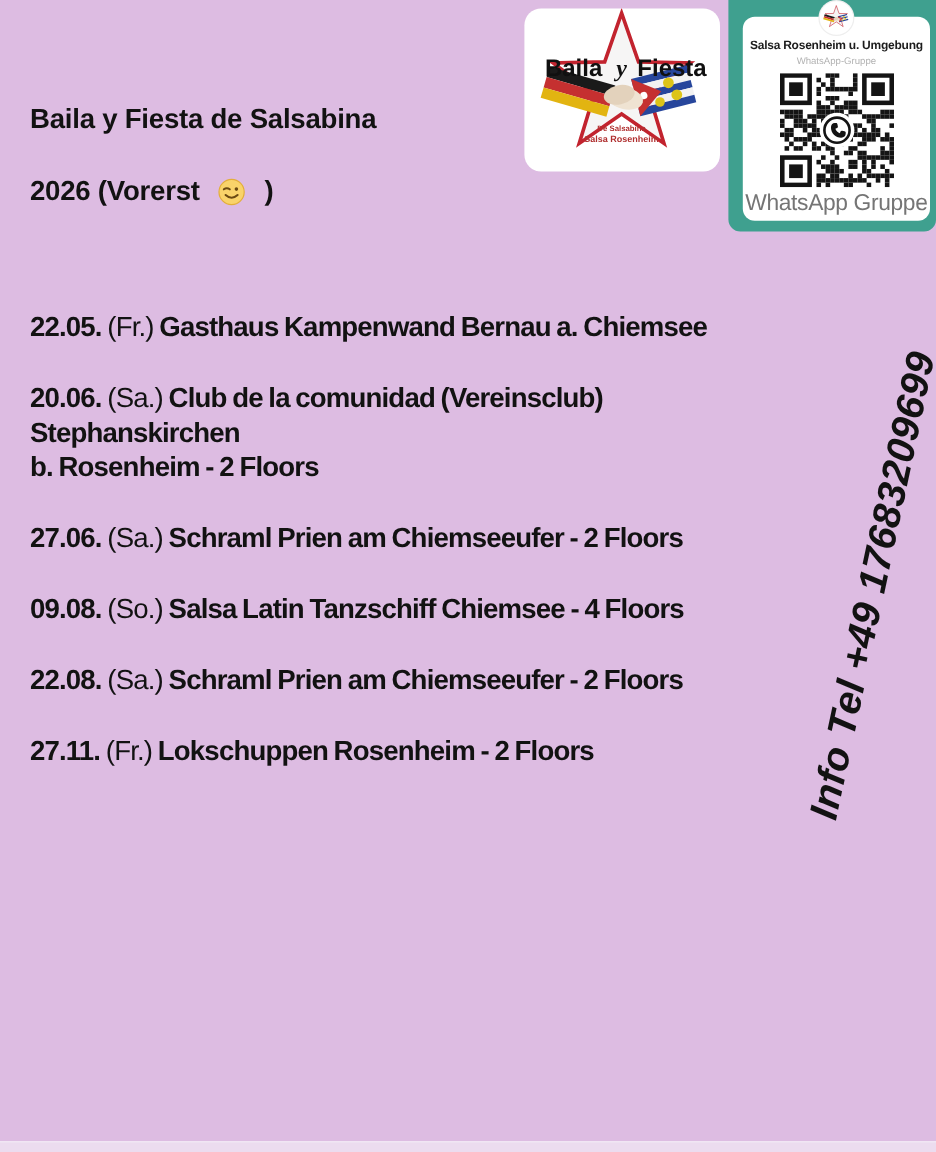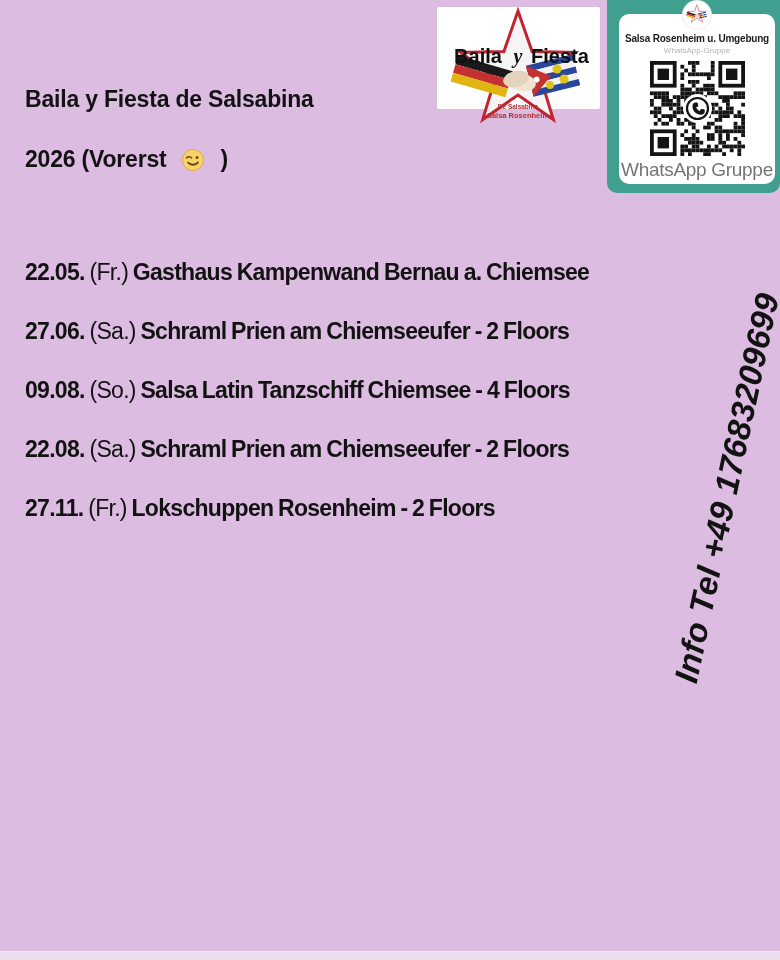--- a/index.html
+++ b/index.html
@@ -15,22 +15,22 @@
     font-size:23px;font-weight:700;letter-spacing:-0.2px;
   }
   .subtitle{
     position:absolute;left:25px;top:146px;
     font-size:23px;font-weight:700;letter-spacing:-0.2px;
     display:flex;align-items:center;gap:14px;
   }
   .wink{width:24px;height:24px;display:inline-block;margin:0 1px;}
   
   .logo-card{
-    position:absolute;left:437px;top:7px;width:163px;height:102px;
-    background:#fff;border-radius:2px;
+    position:absolute;left:437px;top:7px;width:163px;height:136px;
+    background:#fff;border-radius:14px;
   }
   .logo-card svg{display:block;width:163px;height:136px;}
   
   .wa-widget{
     position:absolute;left:607px;top:0;width:173px;height:193px;
     background:#3fa08f;border-radius:0 0 10px 10px;
   }
   .wa-card{
     position:absolute;left:12px;top:14px;right:5px;bottom:9px;
     background:#fff;border-radius:10px;
@@ -386,20 +386,23 @@
         <circle cx="47.5" cy="47.5" r="14.5" fill="#fff"></circle>
     <circle cx="47.5" cy="47.5" r="10.5" fill="none" stroke="#141414" stroke-width="2.2"></circle>
     <path transform="translate(47.5,47.5) scale(1.05)" fill="#141414" d="M-4.8,-2.2 c0,-2.2 1.2,-3.6 3,-3.6 l1.1,0 c0.5,0 0.9,0.4 1,0.9 l0.4,2 c0.1,0.5 -0.2,1 -0.7,1.2 l-1.3,0.5 c0.6,1.7 1.9,3 3.6,3.6 l0.5,-1.3 c0.2,-0.5 0.7,-0.8 1.2,-0.7 l2,0.4 c0.5,0.1 0.9,0.5 0.9,1 l0,1.1 c0,1.8 -1.4,3 -3.6,3 C-1.2,5.9 -4.8,2.3 -4.8,-2.2 z"></path>
       </svg>
     <div class="wa-caption">WhatsApp Gruppe</div>
   </div>
 </div>
 
 <div class="events">
     <div class="event"><span class="edate">22.05. </span><span class="eday">(Fr.)</span><span class="etext"> Gasthaus Kampenwand Bernau a. Chiemsee</span></div>
+    <div class="event"><span class="edate">20.06. </span><span class="eday">(Sa.)</span><span class="etext"> Club de la comunidad (Vereinsclub)
+Stephanskirchen
+b. Rosenheim - 2 Floors</span></div>
     <div class="event"><span class="edate">27.06. </span><span class="eday">(Sa.)</span><span class="etext"> Schraml Prien am Chiemseeufer - 2 Floors</span></div>
     <div class="event"><span class="edate">09.08. </span><span class="eday">(So.)</span><span class="etext"> Salsa Latin Tanzschiff Chiemsee - 4 Floors</span></div>
     <div class="event"><span class="edate">22.08. </span><span class="eday">(Sa.)</span><span class="etext"> Schraml Prien am Chiemseeufer - 2 Floors</span></div>
     <div class="event"><span class="edate">27.11. </span><span class="eday">(Fr.)</span><span class="etext"> Lokschuppen Rosenheim - 2 Floors</span></div>
   </div>
 
 <div class="info-rot">Info Tel +49 17683209699</div>
 
 <div class="bottom-strip"></div>
 

